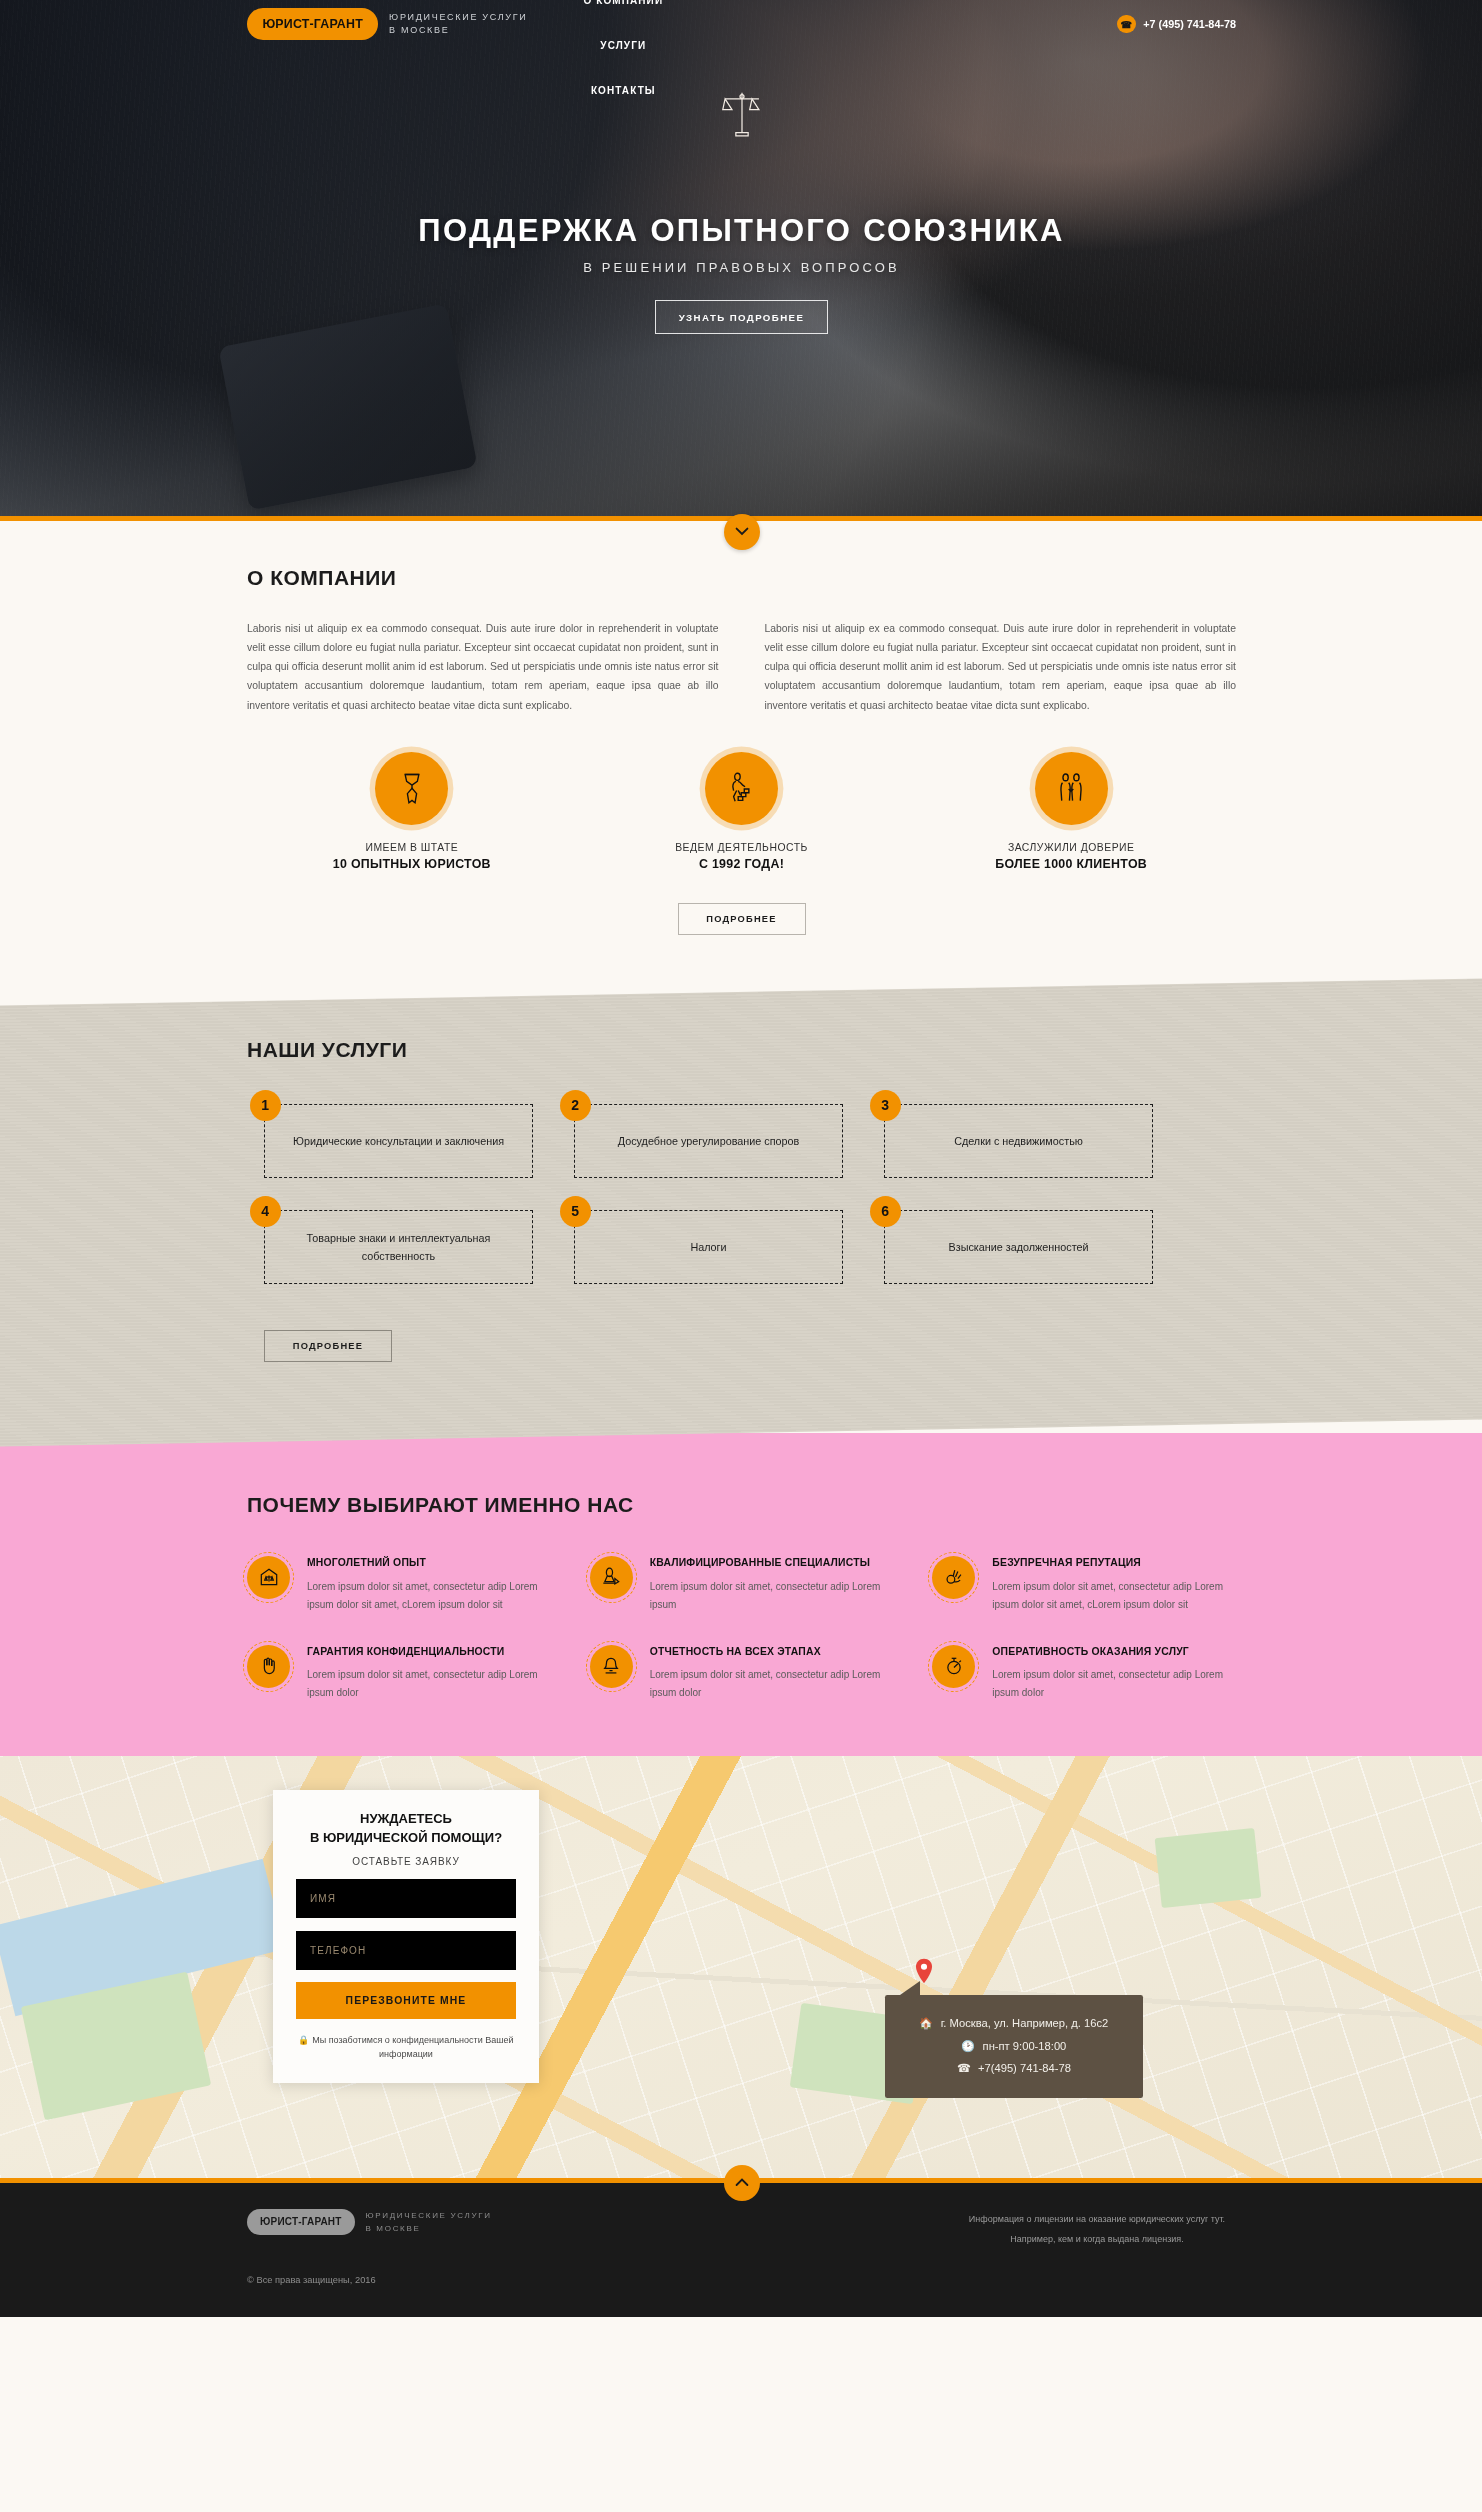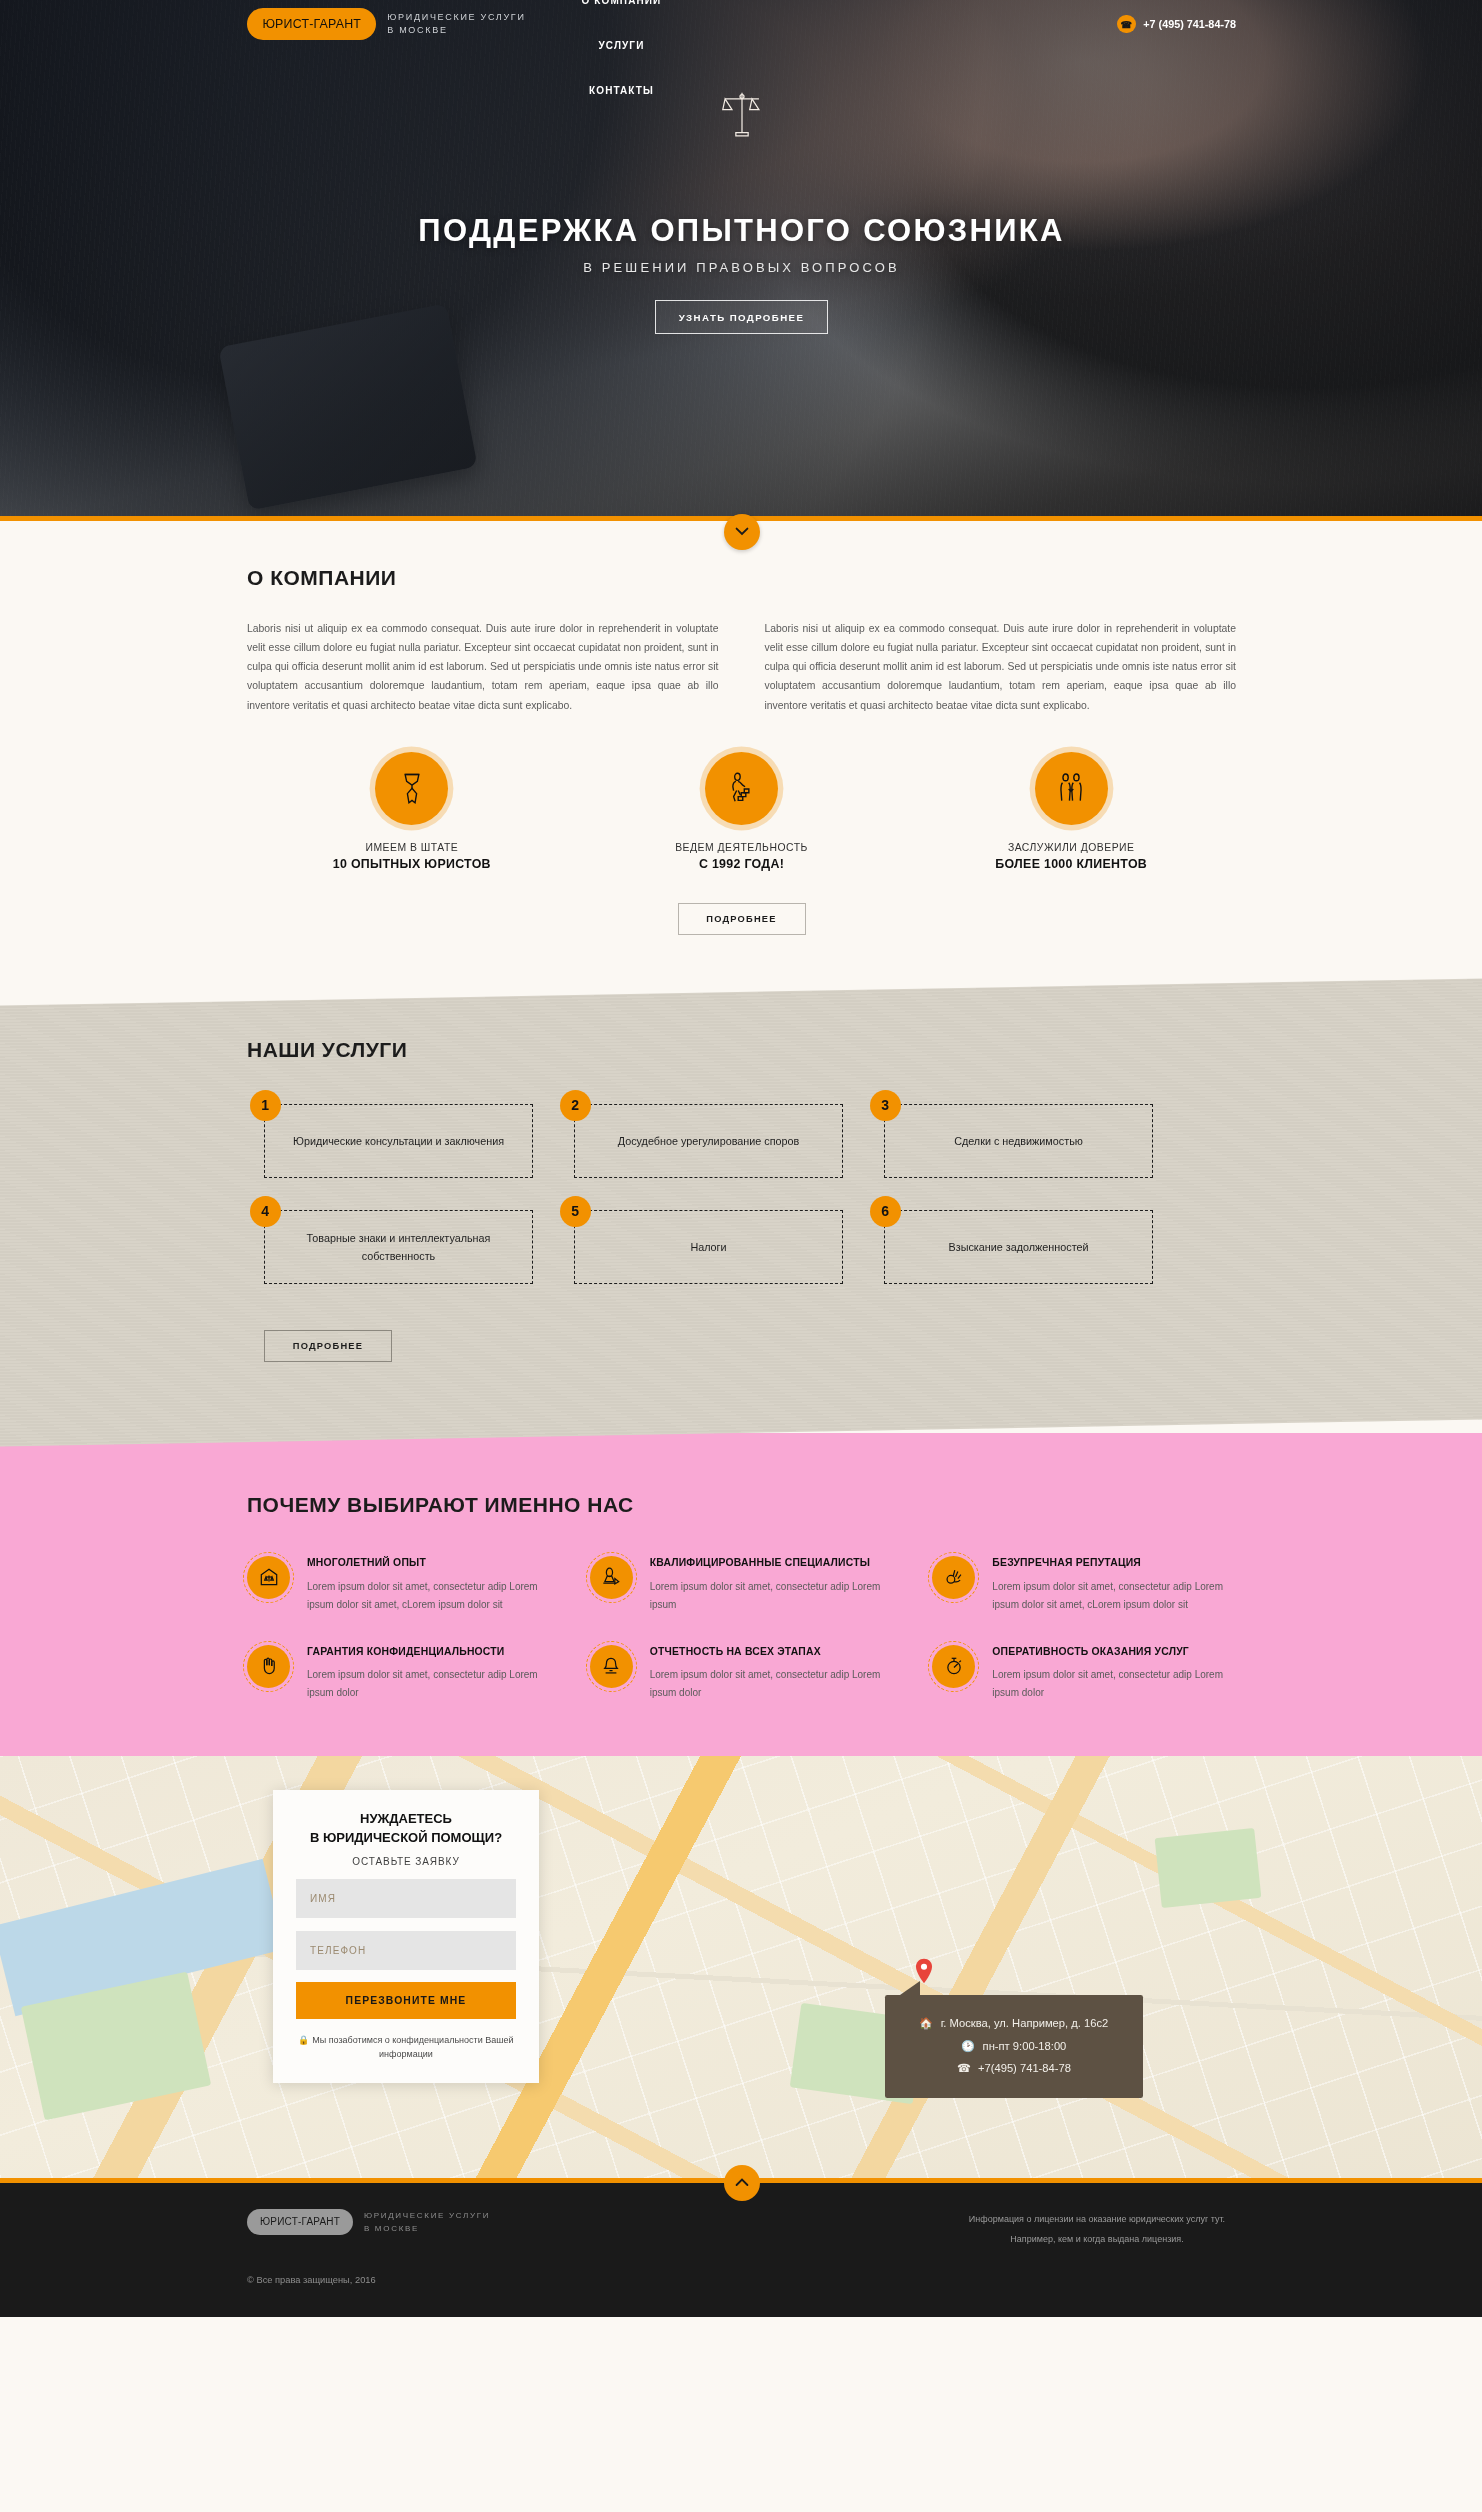--- a/index.html
+++ b/index.html
@@ -56,21 +56,21 @@
     width: 1483px; height: 48px;
     display: flex; align-items: center;
   }
   .topbar-inner {
     width: 989px; margin: 0 auto;
     display: flex; align-items: center;
   }
   .logo-badge {
     background: #f29100;
     color: #14110c;
-    font-weight: 400;
+    font-weight: 700;
     font-size: 12.4px;
     letter-spacing: 0.2px;
     padding: 8.5px 15.4px 9.3px;
     border-radius: 17px;
     white-space: nowrap;
   }
   .logo-tagline {
     margin-left: 10.8px;
     color: #cfd2d6;
     font-size: 9px;
@@ -336,21 +336,21 @@
   .form-sub {
     text-align: center;
     margin-top: 8.5px;
     font-size: 10px; letter-spacing: 0.9px;
     text-transform: uppercase; color: #3f3f3f;
   }
   .f-input {
     display: block;
     width: 100%; height: 39px;
     margin-top: 12.4px;
-    background: #e5e5e5;
+    background: #000000;
     border: 0;
     padding: 0 14px;
     font-family: inherit;
     font-size: 10px; letter-spacing: 1.1px;
     color: #8a7a62;
     text-transform: uppercase;
   }
   .f-input::placeholder { color: #9b8a70; }
   .f-submit {
     display: block; width: 100%; height: 37px;

